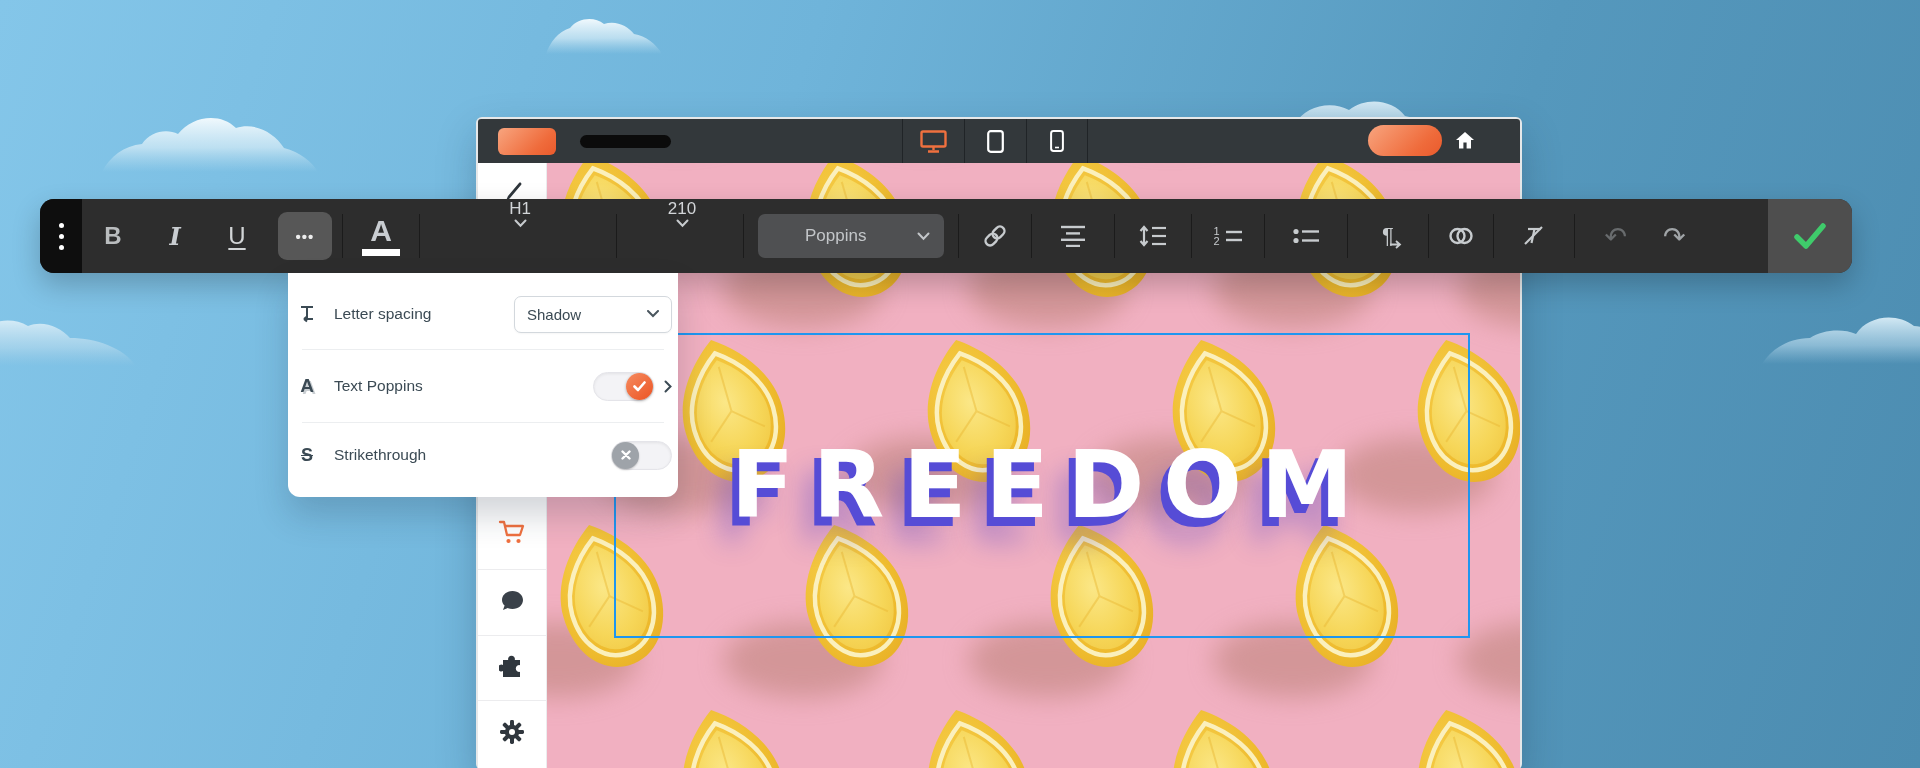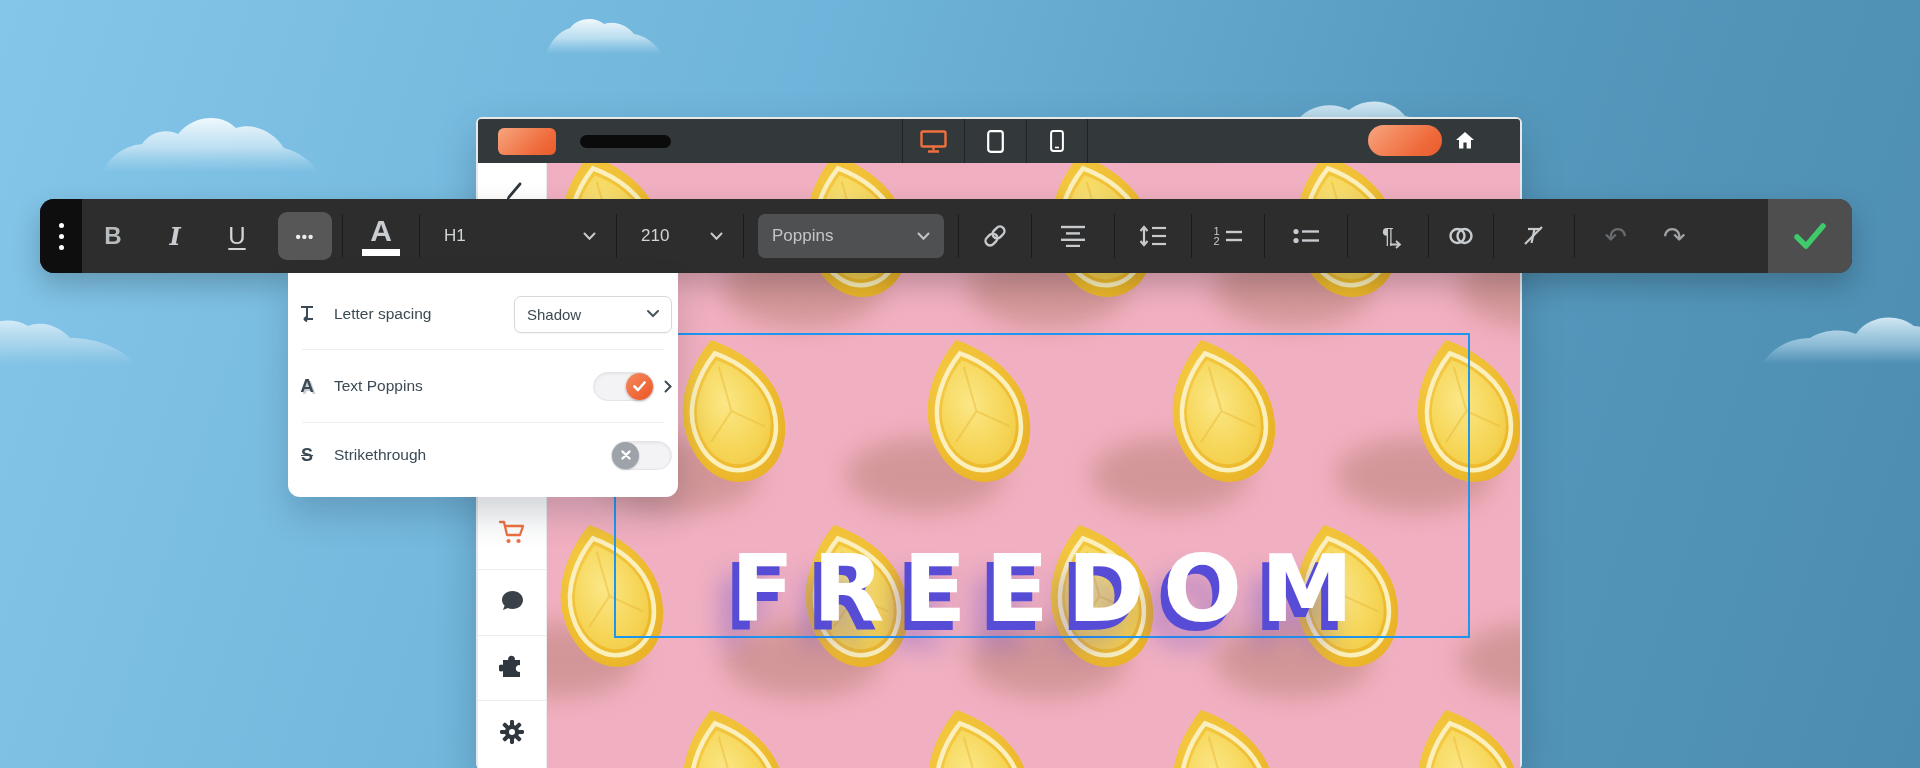--- a/index.html
+++ b/index.html
@@ -23,44 +23,44 @@
   .home{position:absolute;left:978px;top:13px;}
   .win-body{display:flex;height:605px;}
   
   .sidebar{position:relative;width:69px;background:#fff;border-right:1px solid #ECECEE;flex:none;}
   .sb-icon{position:absolute;left:0;width:100%;display:flex;justify-content:center;}
   .sb-div{position:absolute;left:0;width:100%;height:1px;background:#ECECEE;}
   
   .canvas{position:relative;flex:1;background:#F1B0C1;overflow:hidden;}
   .lemons{position:absolute;left:0;top:0;}
   .selection{position:absolute;left:67px;top:170px;width:856px;height:305px;border:2px solid #1E96F0;
-             display:flex;flex-direction:column;align-items:center;justify-content:flex-end;gap:32px;}
+             display:flex;flex-direction:column;align-items:center;justify-content:center;gap:32px;}
   .headline{font-family:"DejaVu Sans",sans-serif;font-weight:bold;font-size:93px;line-height:1;
             letter-spacing:.2em;margin-right:-.2em;color:#fff;white-space:nowrap;
             text-shadow:-7px 9px 0 #564CD6,-16px 24px 26px rgba(80,62,200,.42);}
   
   .toolbar{position:absolute;left:40px;top:199px;width:1812px;height:74px;background:#2D2D2D;border-radius:14px;
            display:flex;align-items:center;box-shadow:0 12px 28px rgba(0,0,0,.22);}
   .handle{width:42px;height:74px;flex:none;background:#0E0E0E;border-radius:14px 0 0 14px;
           display:flex;flex-direction:column;align-items:center;justify-content:center;gap:6px;}
   .handle i{width:5px;height:5px;border-radius:50%;background:#fff;}
   .tb-btn{height:74px;display:flex;align-items:center;justify-content:center;flex:none;color:#C7CBCE;cursor:pointer;}
   .sep{width:1px;height:44px;background:#1B1B1B;flex:none;}
   .b-label{font-size:24px;font-weight:bold;color:#B9BCBE;}
   .i-label{font-family:"DejaVu Serif",serif;font-style:italic;font-weight:bold;font-size:24px;color:#C9CDD1;}
   .u-label{font-size:24px;color:#D2D5D7;text-decoration:underline;text-underline-offset:4px;}
   .more-box{width:54px;height:48px;margin:0 10px;border-radius:9px;background:#575757;display:flex;align-items:center;justify-content:center;
             color:#EDEDED;font-size:15px;letter-spacing:1px;font-weight:bold;}
   .color-a{display:flex;flex-direction:column;align-items:center;}
   .color-a .a{font-size:30px;font-weight:bold;color:#C9CDD1;line-height:1;}
   .color-a .bar{width:38px;height:7px;background:#FFFFFF;margin-top:3px;}
-  .dd-cell{justify-content:space-between;padding:0 20px 0 24px;}
+  .dd-cell{justify-content:flex-start;padding:0 20px 0 24px;flex-direction:column;}
   .dd-label{font-size:17px;color:#D2D5D8;}
   .font-box{width:186px;height:44px;border-radius:7px;background:#4F5052;display:flex;align-items:center;justify-content:space-between;padding:0 14px;}
-  .font-box .dd-label{color:#C3C6C9;}
+  .font-box .dd-label{color:#C3C6C9;margin-left:33px;}
   .hist{gap:36px;}
   .undo-g{font-family:"DejaVu Sans",sans-serif;font-size:27px;color:#686B6D;line-height:1;}
   .redo-g{font-family:"DejaVu Sans",sans-serif;font-size:27px;color:#A0A4A7;line-height:1;}
   .check-sec{width:84px;height:74px;margin-left:auto;flex:none;background:#4E4E4E;border-radius:0 14px 14px 0;
              display:flex;align-items:center;justify-content:center;}
   
   .panel{position:absolute;left:288px;top:273px;width:390px;background:#fff;border-radius:0 0 12px 12px;
          box-shadow:0 18px 34px rgba(25,40,60,.2);padding:6px 0 10px;}
   .p-row{display:flex;align-items:center;padding:0 6px;}
   .p-row1{height:70px;} .p-row2{height:72px;} .p-row3{height:64px;}

